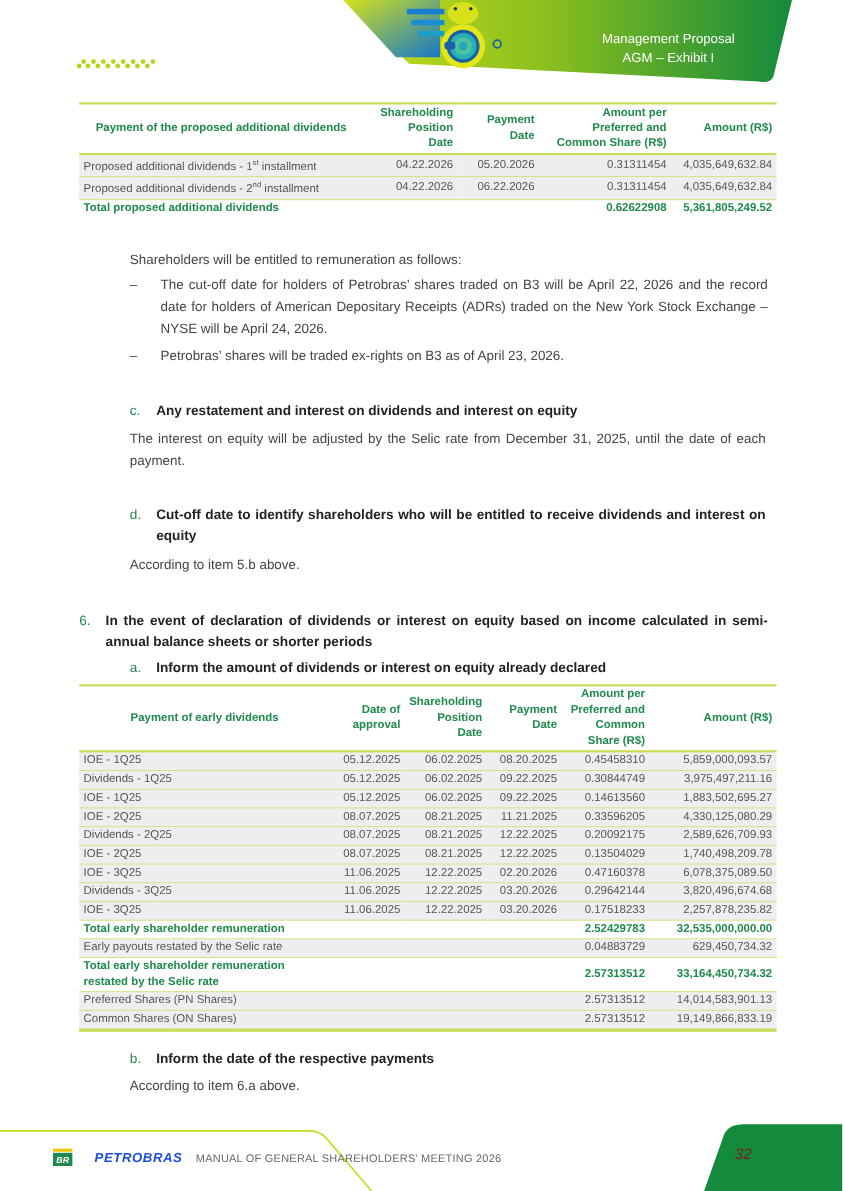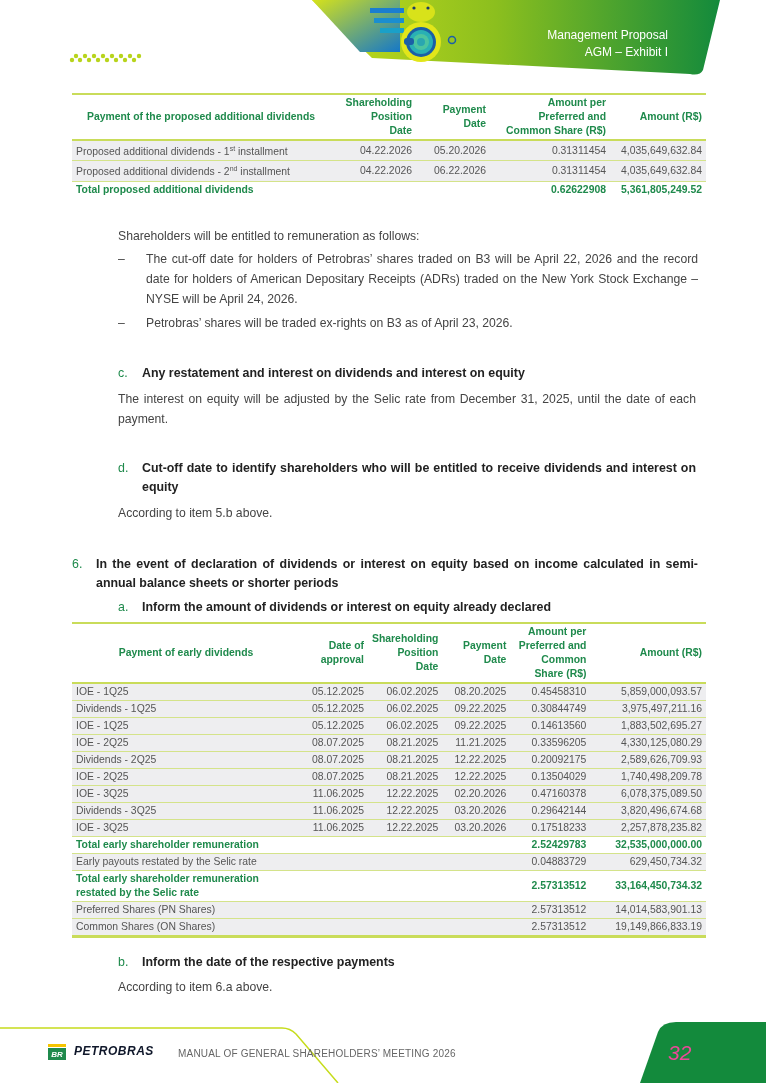--- a/index.html
+++ b/index.html
@@ -1,19 +1,19 @@
 <!DOCTYPE html>
 <html><head>
 <meta charset="utf-8">
 <style>
   html, body { margin:0; padding:0; background:#fff; }
   body { width:766px; height:1083px; position:relative; overflow:hidden;
          font-family:"Liberation Sans", sans-serif; color:#333; }
   .header-art { position:absolute; top:0; left:0; width:766px; height:80px; }
-  .header-text { position:absolute; right:98px; top:27px; text-align:right; color:#fff;
+  .header-text { position:absolute; right:98px; top:27px; text-align:center; color:#fff;
                  font-size:12px; line-height:17px; }
   .dots { position:absolute; left:68px; top:52px; }
 
   table.fin { position:absolute; left:72px; border-collapse:collapse; font-size:10.4px;
               width:634px; }
   table.fin th { color:#1f8a4c; font-weight:bold; text-align:right; vertical-align:middle;
                  padding:1px 4px; line-height:14px; }
   table.fin th.first { text-align:center; }
   table.fin thead tr { border-top:2px solid #c9dc5a; border-bottom:2px solid #c9dc5a; }
   table.fin td { padding:1px 4px; text-align:right; color:#555; line-height:14px; white-space:nowrap; }
@@ -26,25 +26,25 @@
 
   .para { position:absolute; font-size:12.2px; line-height:20px; color:#444; }
   .bullet { position:absolute; font-size:12.2px; line-height:20px; color:#444; }
   .bullet .dash { position:absolute; left:0; top:0; }
   .bullet .txt { position:absolute; left:28px; top:0; text-align:justify; }
   .heading { position:absolute; font-size:12.4px; line-height:19px; color:#222; font-weight:bold; }
   .heading .marker { color:#1f8a4c; font-weight:normal; position:absolute; left:0; top:0; }
   .heading .htxt { position:absolute; top:0; text-align:justify; }
 
   .footer-line { position:absolute; left:0; top:1010px; width:766px; height:73px; }
-  .logo { position:absolute; left:48px; top:1044px; display:flex; align-items:flex-start; gap:8px; }
+  .logo { position:absolute; left:48px; top:1044px; display:flex; align-items:center; gap:20px; }
   .logo-box { width:18px; height:16px; position:relative; }
-  .logo-word { color:#0f172a; font-weight:bold; font-style:italic; font-size:12px; letter-spacing:0.5px; }
+  .logo-word { color:#1d4ed8; font-weight:bold; font-style:italic; font-size:12px; letter-spacing:0.5px; }
   .manual { position:absolute; left:178px; top:1048px; font-size:10px; color:#666; letter-spacing:0.2px; }
-  .pagenum { position:absolute; left:668px; top:1041px; font-size:21px; color:#ec4899; font-style:italic; }
+  .pagenum { position:absolute; left:668px; top:1041px; font-size:14px; color:#7f1d1d; font-style:italic; }
 </style>
 </head>
 <body>
 
 <svg class="header-art" viewBox="0 0 766 80">
   <defs>
     <linearGradient id="hg" x1="0" y1="0" x2="1" y2="0">
       <stop offset="0" stop-color="#c6dc1c"></stop>
       <stop offset="0.45" stop-color="#8cbf1e"></stop>
       <stop offset="1" stop-color="#138a3c"></stop>

